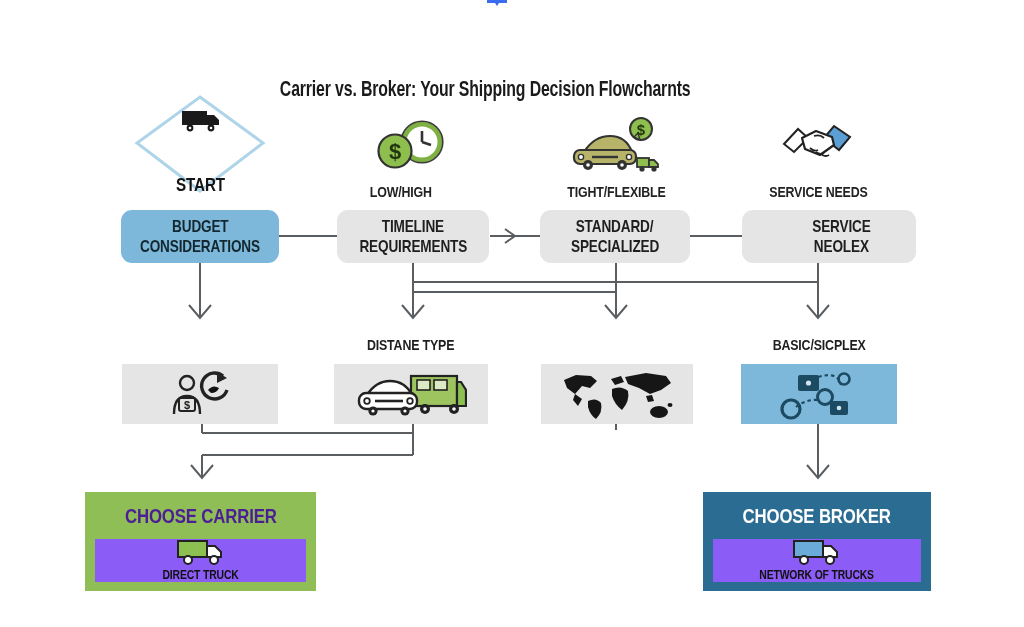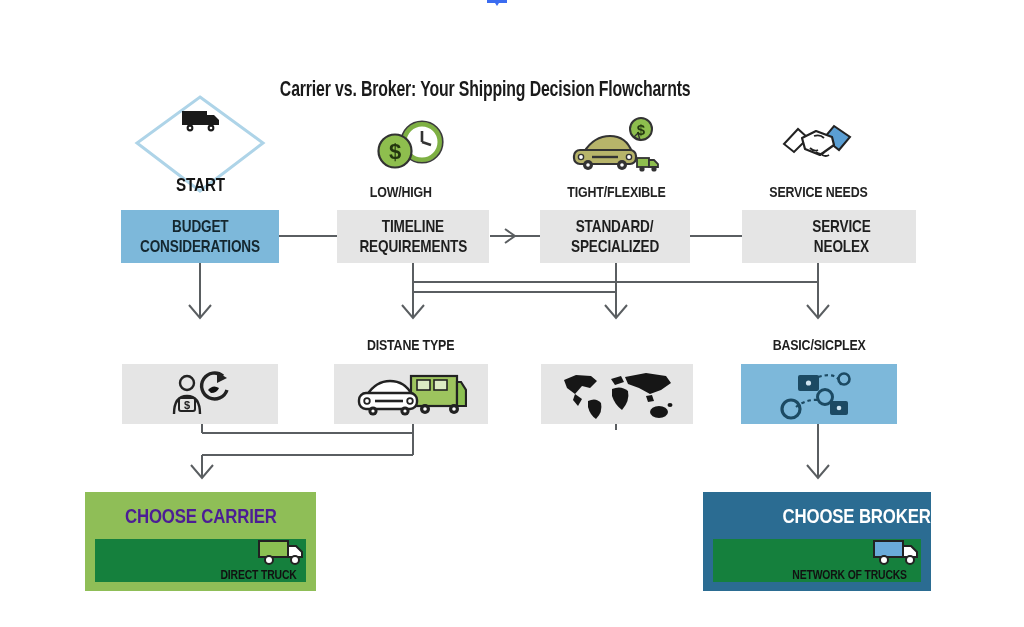--- a/index.html
+++ b/index.html
@@ -4,34 +4,34 @@
 <style>
   html,body{margin:0;padding:0;background:#fff;}
   #canvas{position:relative;width:1024px;height:627px;background:#ffffff;overflow:hidden;
           font-family:"Liberation Sans", sans-serif;color:#1e1e1e;}
   .abs{position:absolute;}
   .cx{display:inline-block;transform:scaleX(0.8);white-space:nowrap;letter-spacing:-0.2px;}
   .title{left:0;top:28px;width:970px;text-align:center;font-size:22px;font-weight:700;color:#1a1a1a;margin-top:48px;}
   .title .cx{transform:scaleX(0.72);}
   .caption{top:183px;height:18px;text-align:center;font-size:15.5px;font-weight:700;color:#222;}
   .r1box{top:210px;height:53px;display:flex;flex-direction:column;align-items:center;justify-content:center;
-         font-size:17px;font-weight:700;line-height:1.12;text-align:center;z-index:2;}
+         font-size:17px;font-weight:700;line-height:1.12;text-align:center;z-index:2;border-radius:11px;}
   .gray{background:#e5e5e5;color:#1e1e1e;}
   .blue{background:#7db8da;color:#14272f;}
   .r2label{top:336px;height:18px;text-align:center;font-size:15.5px;font-weight:700;color:#1e1e1e;}
   .r2box{top:364px;height:60px;display:flex;align-items:center;justify-content:center;z-index:2;}
   .outcome{top:492px;height:99px;z-index:2;}
   .outcome .otitle{position:absolute;left:0;top:0;width:100%;height:47px;display:flex;align-items:center;
                    justify-content:center;font-size:21px;font-weight:700;}
-  .inner{position:absolute;left:10px;right:10px;top:47px;bottom:9px;background:#15803d;display:flex;
-         flex-direction:column;align-items:flex-end;justify-content:center;gap:1px;}
+  .inner{position:absolute;left:10px;right:10px;top:47px;bottom:9px;background:#8b5cf6;display:flex;
+         flex-direction:column;align-items:center;justify-content:center;gap:1px;}
   .sub{font-size:13px;font-weight:700;color:#111;}
   .green{background:#8fbe57;}
   .dblue{background:#2b6c92;}
-  .dblue .otitle{color:#ffffff;padding-left:40px;}
+  .dblue .otitle{color:#ffffff;}
   .green .otitle{color:#4c1d95;}
   svg{display:block;}
   .startlabel{left:160px;top:139px;width:80px;text-align:center;font-size:19px;font-weight:700;color:#141414;margin-top:35px;}
   #wires{left:0;top:0;z-index:1;pointer-events:none;}
 </style>
 </head>
 <body>
 
 <div id="canvas">
 

